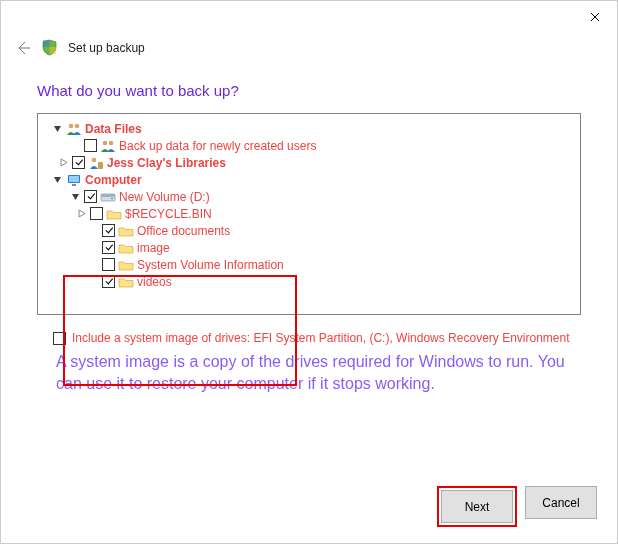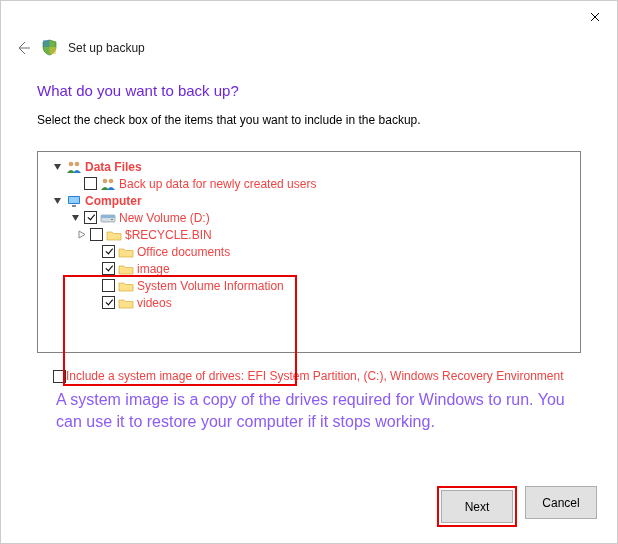--- a/index.html
+++ b/index.html
@@ -121,20 +121,21 @@
     top: 274px;
     width: 234px;
     height: 111px;
     pointer-events: none;
   }
 
   
   .opt-row {
     display: flex;
     align-items: center;
+    gap: 6px;
     margin: 16px 0 6px 0;
     font-size: 12px;
     padding-left: 16px;
   }
   .note {
     font-size: 16px;
     color: #8b5cf6;
     margin-left: 19px;
     line-height: 1.35;
     max-width: 520px;
@@ -187,21 +188,20 @@
       <path d="M8.5 1 L15 3 V8 C15 12 12 15 8.5 16 C5 15 2 12 2 8 V3 Z" fill="#6fb24a" stroke="#2e7d11" stroke-width="0.6"></path>
       <rect x="2" y="1" width="6.5" height="7" fill="#2a7ad6" opacity="0.5"></rect>
       <rect x="8.5" y="8" width="6.5" height="7" fill="#f0c030" opacity="0.5"></rect>
     </svg>
   </span>
   <span class="window-title">Set up backup</span>
 </div>
 
 <div class="content">
   <h1 class="heading">What do you want to back up?</h1>
-  <div class="instruction">Select the check box of the items that you want to include in the backup.</div>
 
   <div class="tree-box">
     <div class="tree">
       <ul>
 
         <li>
           <div class="row">
             <span class="indent" style="width:6px"></span>
             <span class="expander exp-open">
               <svg width="9" height="9" viewBox="0 0 9 9">
@@ -228,20 +228,39 @@
                   <svg width="16" height="14" viewBox="0 0 16 14">
                       <circle cx="5" cy="4" r="2.3" fill="#d9a26a"></circle>
                       <circle cx="11" cy="4" r="2.3" fill="#d9a26a"></circle>
                       <path d="M1 13 Q5 7 9 13 Z" fill="#3a8f3a"></path>
                       <path d="M7 13 Q11 7 15 13 Z" fill="#2a7ad6"></path>
                     </svg>
                 </span>
                 <span class="label">Back up data for newly created users</span>
               </div>
             </li>
+            <li>
+              <div class="row">
+                <span class="indent" style="width:12px"></span>
+                <span class="expander exp-closed">
+                  <svg width="9" height="9" viewBox="0 0 9 9">
+                      <path d="M2 1 L8 4.5 L2 8 Z" fill="none" stroke="#888" stroke-width="1"></path>
+                    </svg>
+                </span>
+                <span class="chk checked"></span>
+                <span class="node-icon ic-users">
+                  <svg width="16" height="14" viewBox="0 0 16 14">
+                      <circle cx="6" cy="4" r="2.3" fill="#d9a26a"></circle>
+                      <path d="M2 13 Q6 7 10 13 Z" fill="#2a7ad6"></path>
+                      <rect x="10" y="6" width="5" height="7" fill="#c9a24a" rx="1"></rect>
+                    </svg>
+                </span>
+                <span class="label bold">Jess Clay's Libraries</span>
+              </div>
+            </li>
           </ul>
         </li>
 
         <li>
           <div class="row">
             <span class="indent" style="width:6px"></span>
             <span class="expander exp-open">
               <svg width="9" height="9" viewBox="0 0 9 9">
                   <path d="M1 2 L8 2 L4.5 8 Z" fill="#404040"></path>
                 </svg>

